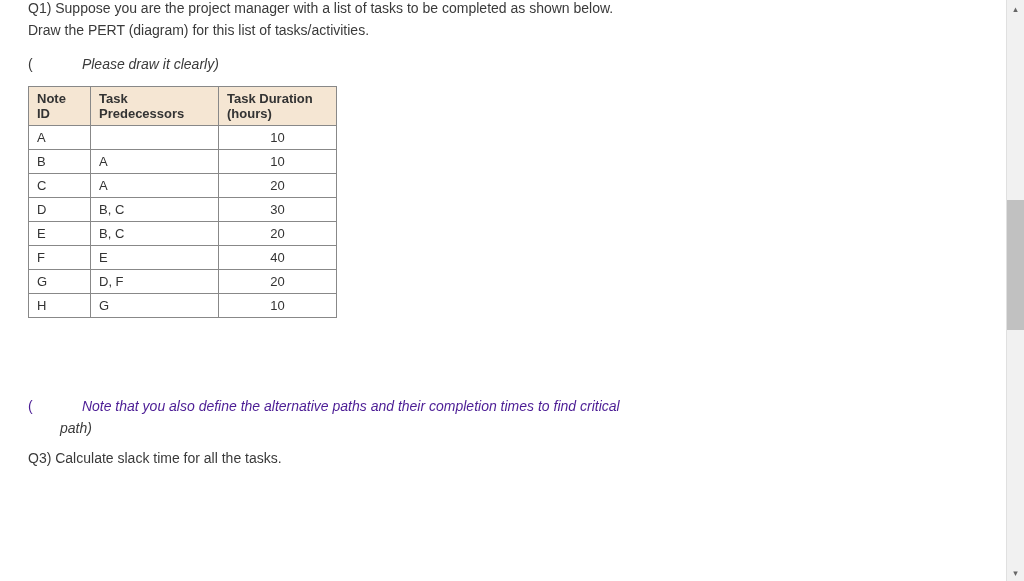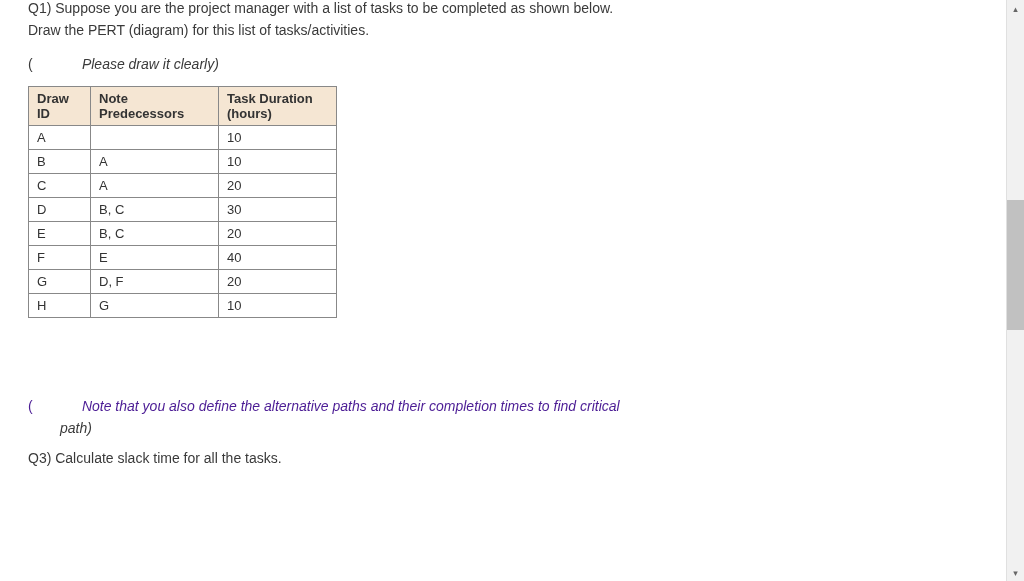--- a/index.html
+++ b/index.html
@@ -67,21 +67,21 @@
       width: 118px;
     }
     table.tasks td {
       border: 1px solid #888;
       padding: 4px 8px;
       font-size: 13px;
       height: 24px;
       background: #fff;
     }
     table.tasks td.num {
-      text-align: left;
+      text-align: center;
     }
     .q2 {
       margin-bottom: 14px;
       color: #3a3a3a;
     }
     .note2 {
       margin-bottom: 6px;
       color: #4c1d95;
     }
     .note2 .paren {
@@ -139,22 +139,22 @@
   <p class="instruction-line">Draw the PERT (diagram) for this list of tasks/activities.</p>
 
   <p class="paren-note">
     <span class="paren">(</span>
     <span class="italic">Please draw it clearly)</span>
   </p>
 
   <table class="tasks">
     <thead>
       <tr>
-        <th class="col-id">Draw ID</th>
-        <th class="col-pred">Note Predecessors</th>
+        <th class="col-id">Note ID</th>
+        <th class="col-pred">Task Predecessors</th>
         <th class="col-dur">Task Duration (hours)</th>
       </tr>
     </thead>
     <tbody>
       <tr>
         <td>A</td>
         <td></td>
         <td class="num">10</td>
       </tr>
       <tr>

